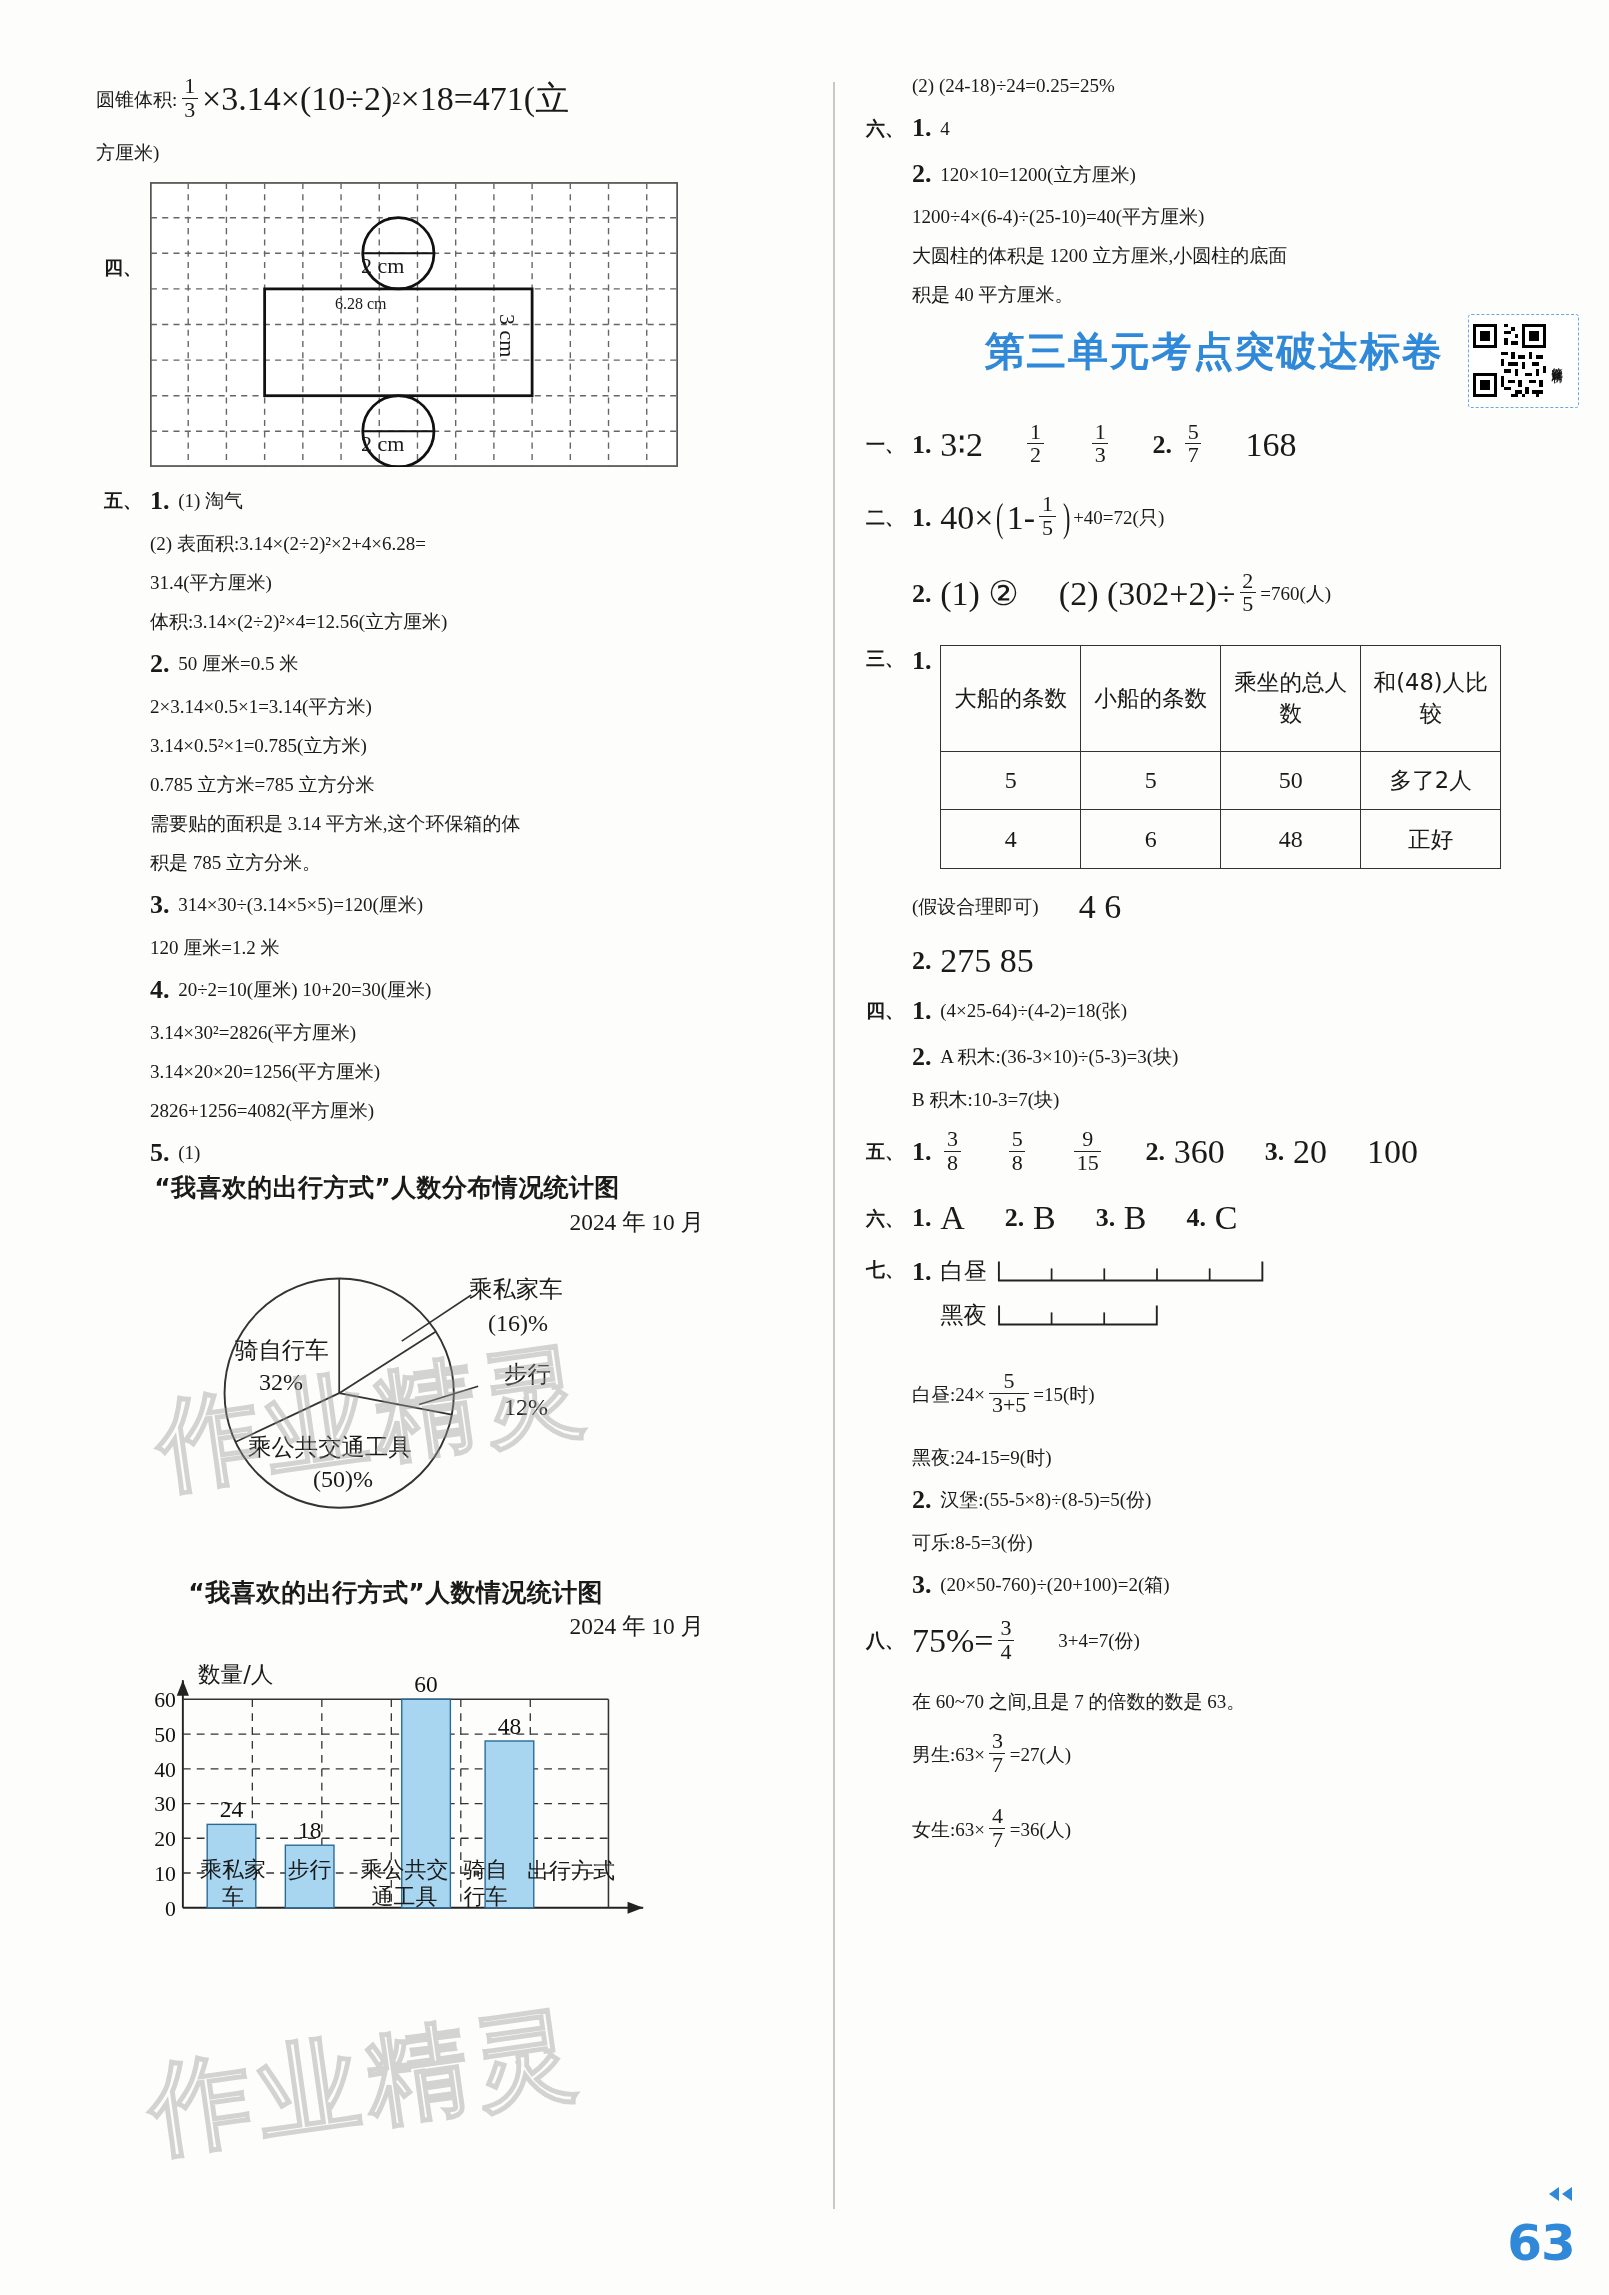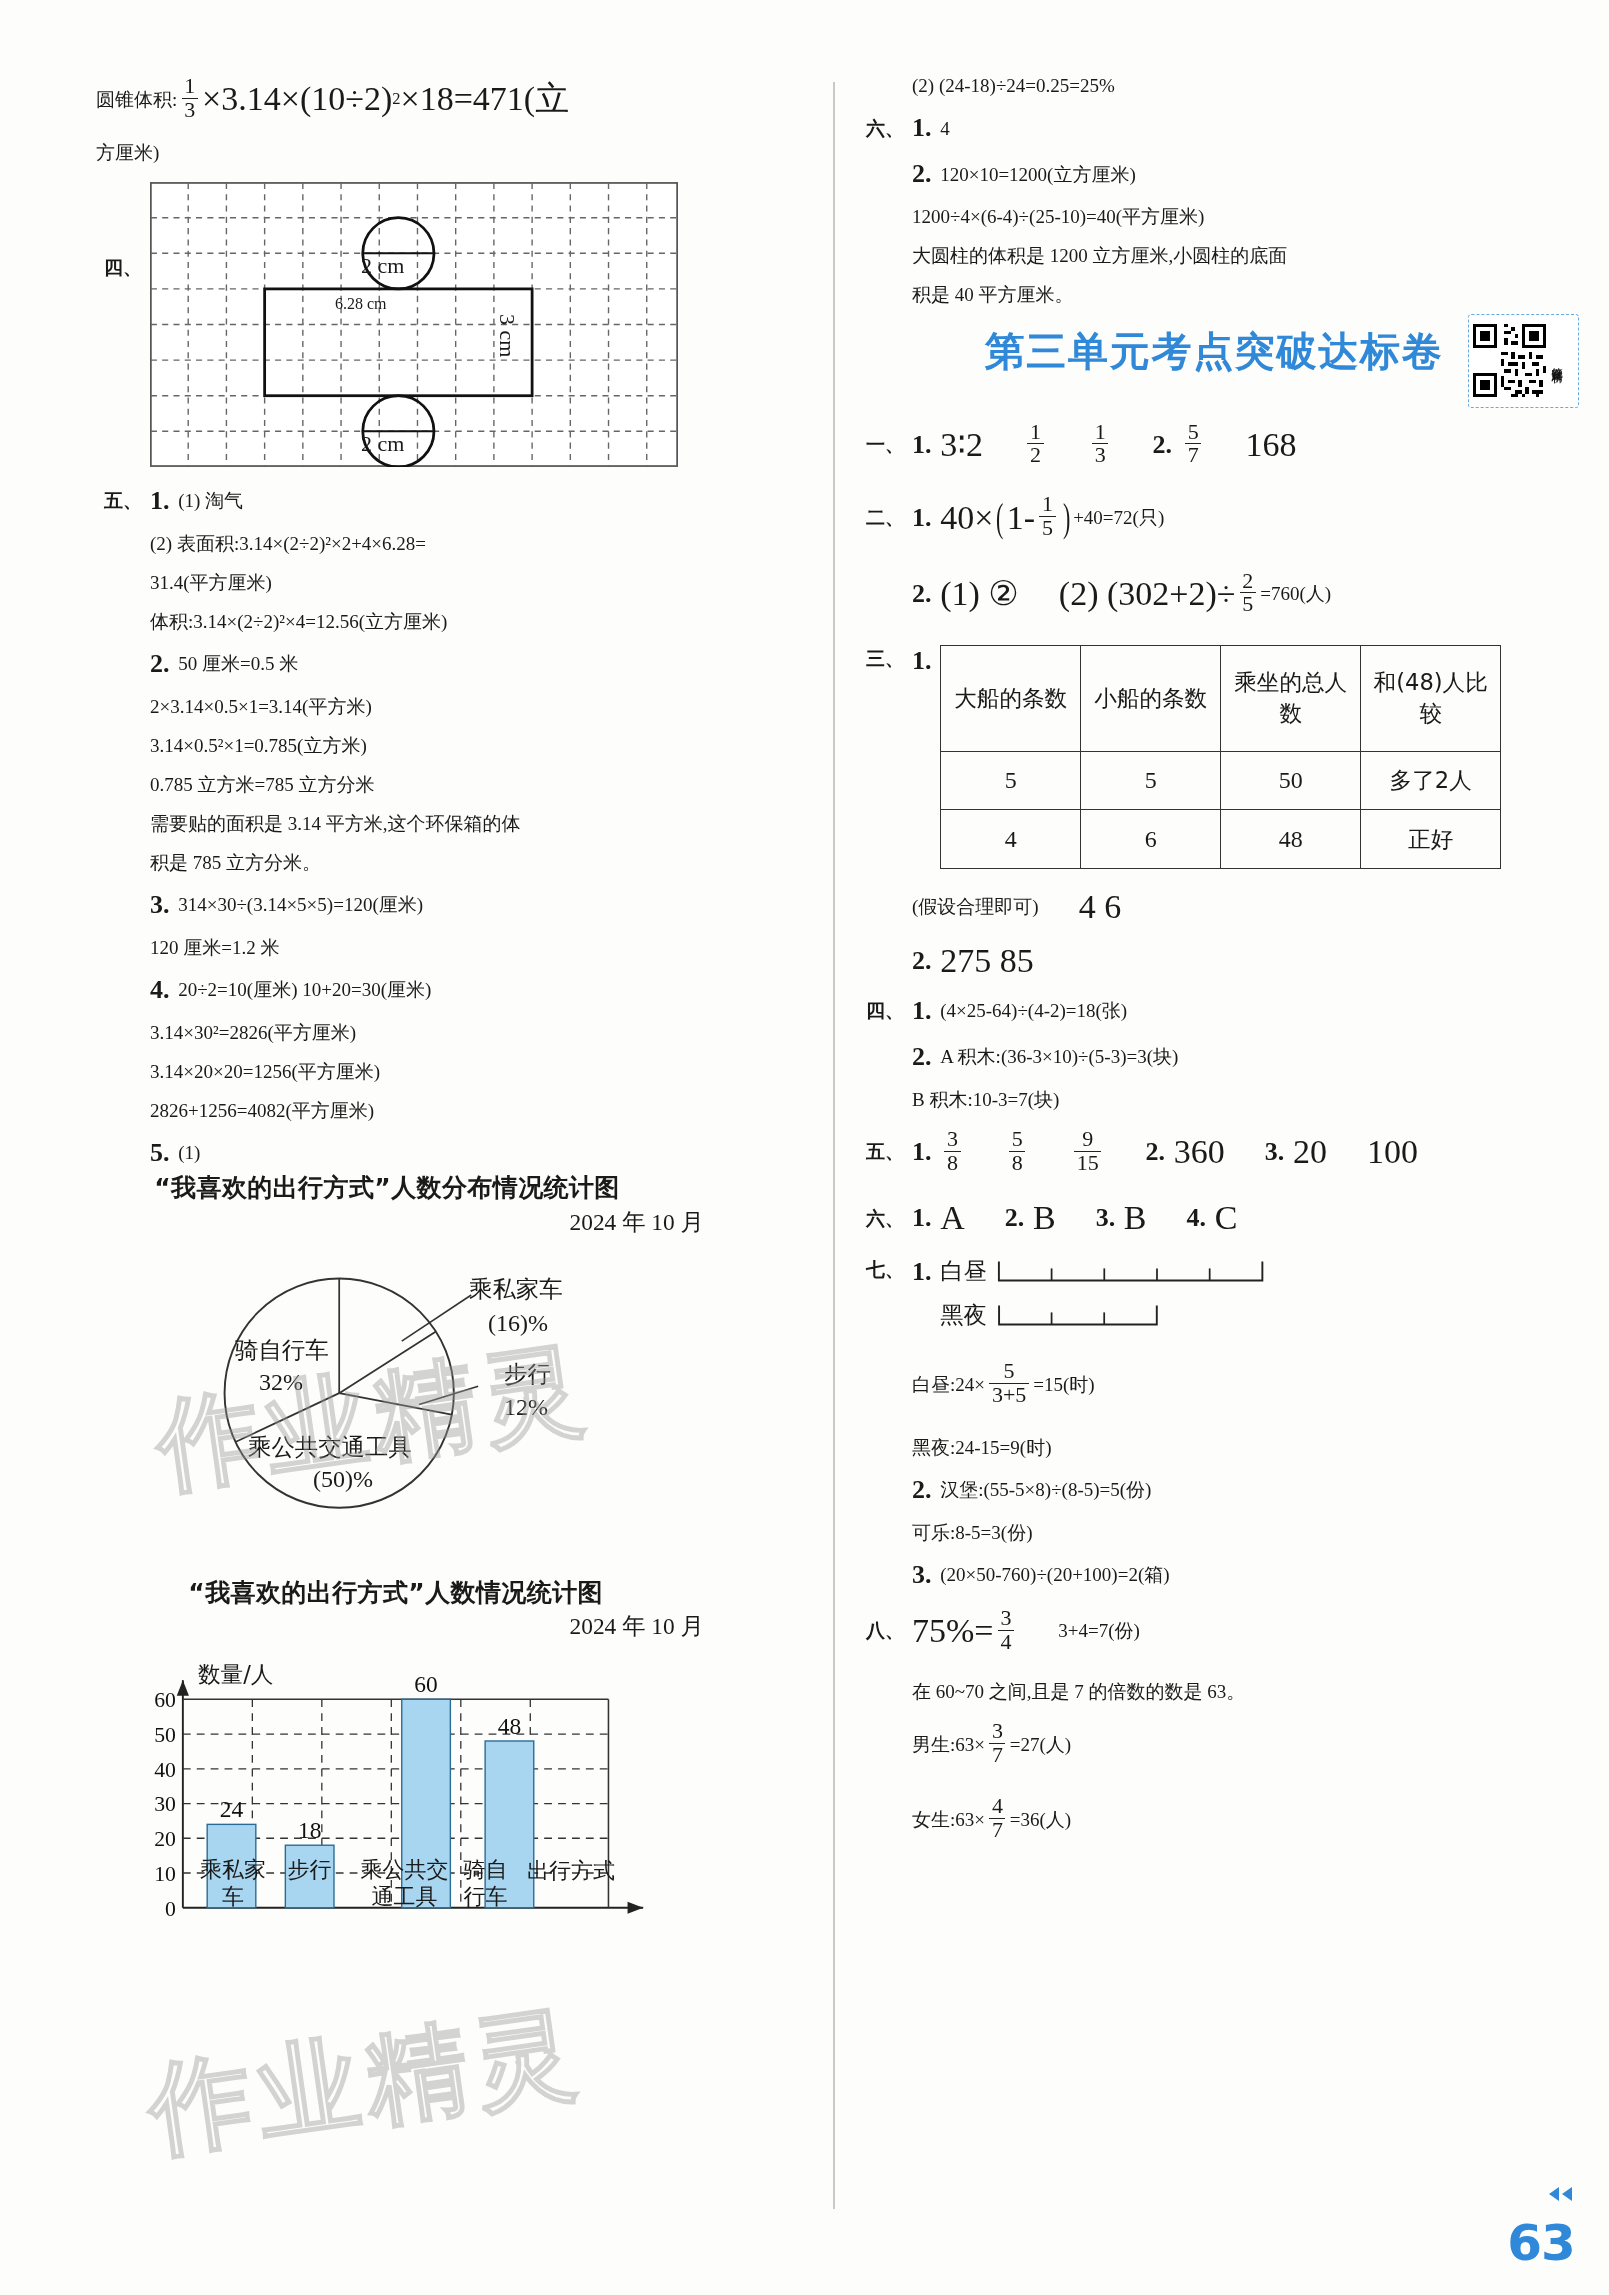--- a/index.html
+++ b/index.html
@@ -562,21 +562,21 @@
         <div class="ratio-bar">
           <span class="ratio-lbl">白昼</span>
           <svg width="269" height="26" viewBox="0 0 310 30">
             <path d="M2,4 L2,26 L306,26 L306,4" fill="none" stroke="#222" stroke-width="2.2"></path>
             <line x1="62.8" y1="12" x2="62.8" y2="26" stroke="#222" stroke-width="2"></line>
             <line x1="123.6" y1="12" x2="123.6" y2="26" stroke="#222" stroke-width="2"></line>
             <line x1="184.4" y1="12" x2="184.4" y2="26" stroke="#222" stroke-width="2"></line>
             <line x1="245.2" y1="12" x2="245.2" y2="26" stroke="#222" stroke-width="2"></line>
           </svg>
         </div>
-        <div class="ratio-bar" style="margin-bottom:30px;">
+        <div class="ratio-bar" style="margin-bottom:40px;">
           <span class="ratio-lbl">黑夜</span>
           <svg width="174" height="26" viewBox="0 0 200 30">
             <path d="M2,4 L2,26 L184,26 L184,4" fill="none" stroke="#222" stroke-width="2.2"></path>
             <line x1="62.6" y1="12" x2="62.6" y2="26" stroke="#222" stroke-width="2"></line>
             <line x1="123.3" y1="12" x2="123.3" y2="26" stroke="#222" stroke-width="2"></line>
           </svg>
         </div>
       </div>
     </div>
 

